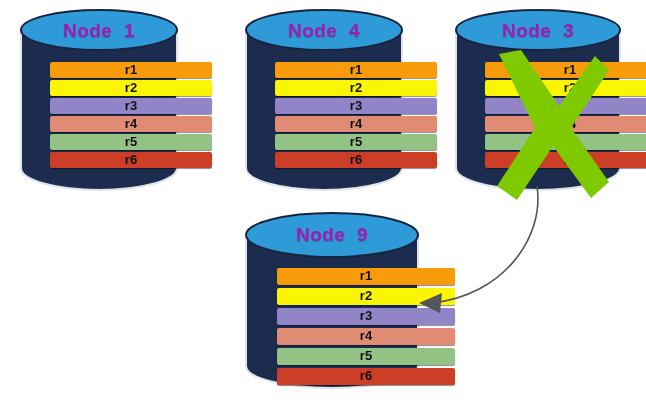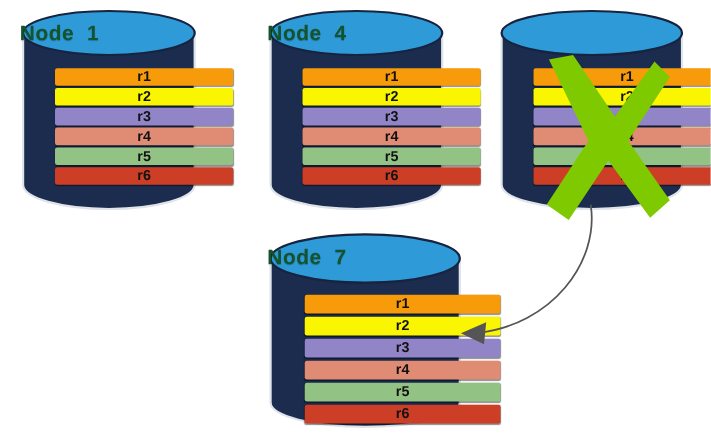--- a/index.html
+++ b/index.html
@@ -29,22 +29,22 @@
   .node-svg {
     position: absolute;
     left: 0;
     top: 0;
     overflow: visible;
   }
   .node-title {
     position: absolute;
     left: 0;
     width: 100%;
-    text-align: left;
-    color: #14532d;
+    text-align: center;
+    color: #a21caf;
     font-weight: bold;
     letter-spacing: 0.5px;
     text-shadow: 0 1px 1px rgba(0,0,0,0.25);
     white-space: pre;
     pointer-events: none;
   }
   .records {
     position: absolute;
     left: 0;
     width: 100%;
@@ -142,20 +142,21 @@
         <span class="record-label">r6</span>
       </div>
     </div>
   </div>
 
   <div class="node" id="node-3" style="left:453px; top:8px; width:170px; height:182px;">
     <svg class="node-svg" width="170" height="182" viewBox="0 0 170 182">
       <path d="M 3 22 L 3 160 A 82 22 0 0 0 167 160 L 167 22 Z" fill="#1B2C4F" stroke="#dfe3ea" stroke-width="2"></path>
       <ellipse cx="85" cy="22" rx="82" ry="20" fill="#2E9BD8" stroke="#17243f" stroke-width="2"></ellipse>
     </svg>
+    <div class="node-title" style="top:12px; font-size:19px;">Node  3</div>
     <div class="records" style="top:54px; padding:0 32px; gap:2px;">
       <div class="record" style="height:16px; font-size:13px; background:#F79B0A;">
         <span class="record-label">r1</span>
       </div>
       <div class="record" style="height:16px; font-size:13px; background:#FAF500;">
         <span class="record-label">r2</span>
       </div>
       <div class="record" style="height:16px; font-size:13px; background:#9185C8;">
         <span class="record-label">r3</span>
       </div>
@@ -173,21 +174,21 @@
     <svg class="x-overlay" width="120" height="150" viewBox="0 0 120 150" style="left:38px; top:42px;">
       <polygon points="8,4 30,0 68,56 104,6 118,20 80,78 118,132 100,148 62,96 26,150 6,136 44,78" fill="#7FC900"></polygon>
     </svg>
   </div>
 
   <div class="node" id="node-4" style="left:243px; top:211px; width:178px; height:180px;">
     <svg class="node-svg" width="178" height="180" viewBox="0 0 178 180">
       <path d="M 3 24 L 3 155 A 86 22 0 0 0 175 155 L 175 24 Z" fill="#1B2C4F" stroke="#dfe3ea" stroke-width="2"></path>
       <ellipse cx="89" cy="24" rx="86" ry="22" fill="#2E9BD8" stroke="#17243f" stroke-width="2"></ellipse>
     </svg>
-    <div class="node-title" style="top:13px; font-size:19px;">Node  7</div>
+    <div class="node-title" style="top:13px; font-size:19px;">Node  9</div>
     <div class="records" style="top:57px; padding:0 34px; gap:3px;">
       <div class="record" style="height:17px; font-size:13px; background:#F79B0A;">
         <span class="record-label">r1</span>
       </div>
       <div class="record" style="height:17px; font-size:13px; background:#FAF500;">
         <span class="record-label">r2</span>
       </div>
       <div class="record" style="height:17px; font-size:13px; background:#9185C8;">
         <span class="record-label">r3</span>
       </div>

